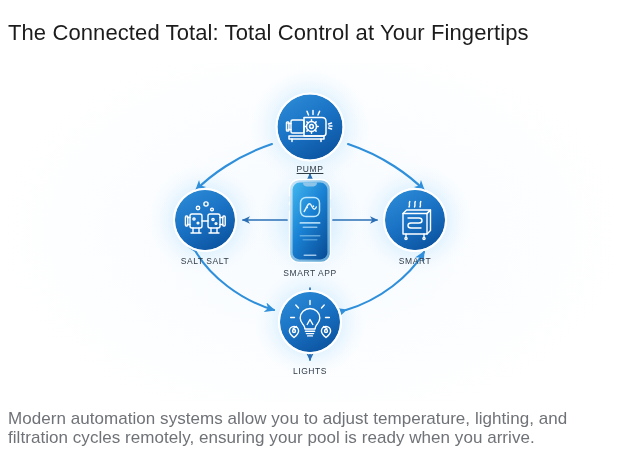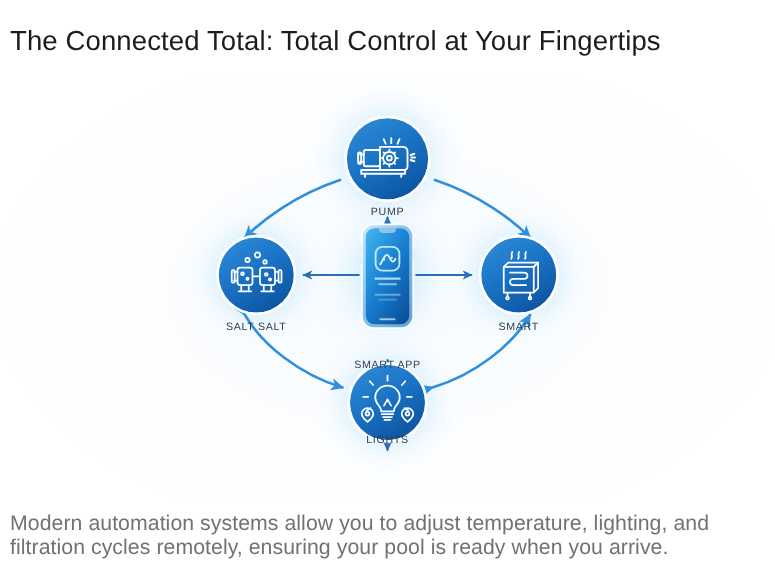--- a/index.html
+++ b/index.html
@@ -284,24 +284,24 @@
 
         <rect x="303.5" y="192.5" width="13" height="1.6" rx="0.8" fill="#cfeaff" opacity="0.75"></rect>
 
         <rect x="330.2" y="137" width="1.4" height="9" rx="0.7" fill="#dceefb" opacity="0.85"></rect>
         <rect x="288.4" y="134" width="1.4" height="6" rx="0.7" fill="#dceefb" opacity="0.8"></rect>
         <rect x="288.4" y="143" width="1.4" height="6" rx="0.7" fill="#dceefb" opacity="0.8"></rect>
       </g>
     </g>
   </svg>
 
-  <div class="node-label" style="left:310px; top:102px;">PUMP</div>
+  <div class="node-label" style="left:310px; top:102px;text-decoration:underline;">PUMP</div>
 
   <div class="node-label" style="left:205px; top:194px;">SALT SALT</div>
 
   <div class="node-label" style="left:415px; top:194px;">SMART</div>
 
-  <div class="node-label" style="left:310px; top:284px;">LIGHTS</div>
-
-  <div class="node-label smart" style="left:310px; top:206px;margin-top:18px;">SMART APP</div>
+  <div class="node-label" style="left:310px; top:304px;">LIGHTS</div>
+
+  <div class="node-label smart" style="left:310px; top:206px;">SMART APP</div>
 </div>
 
 <div class="caption">Modern automation systems allow you to adjust temperature, lighting, and filtration cycles remotely, ensuring your pool is ready when you arrive.</div>
 
 </body></html>

